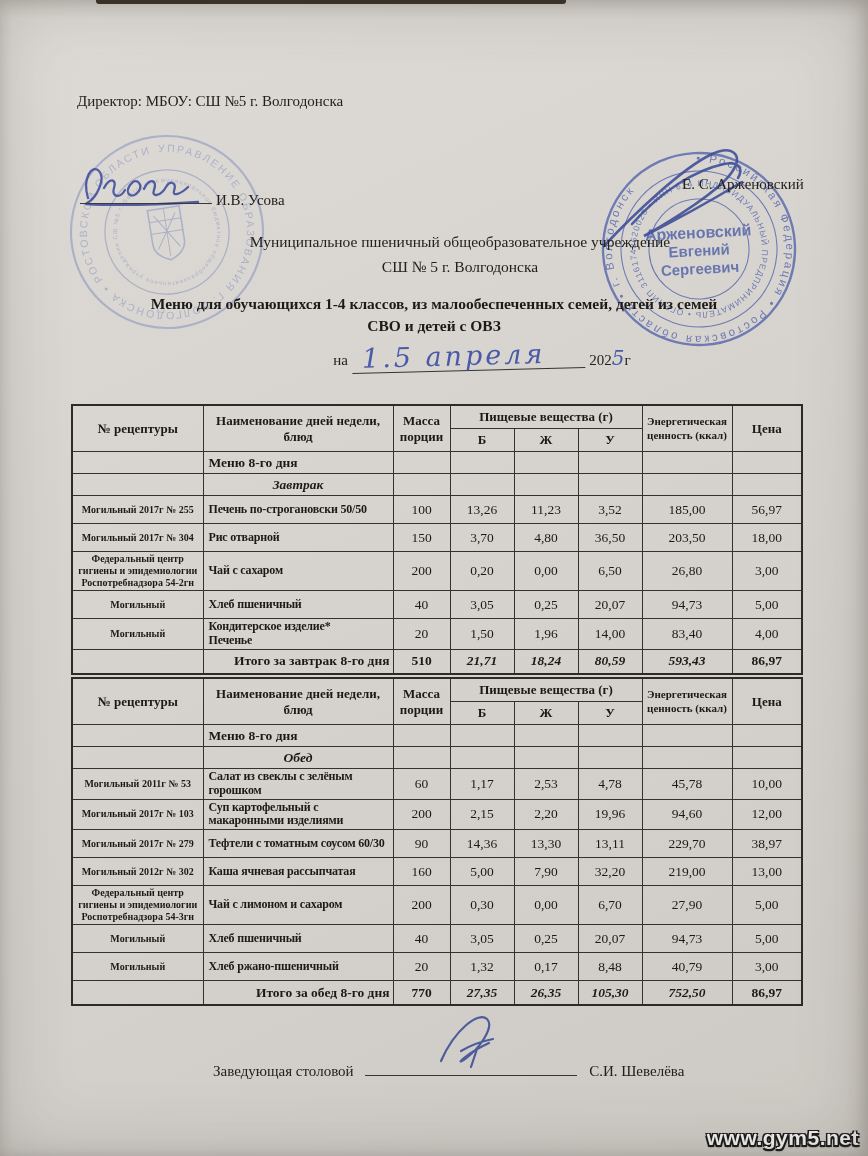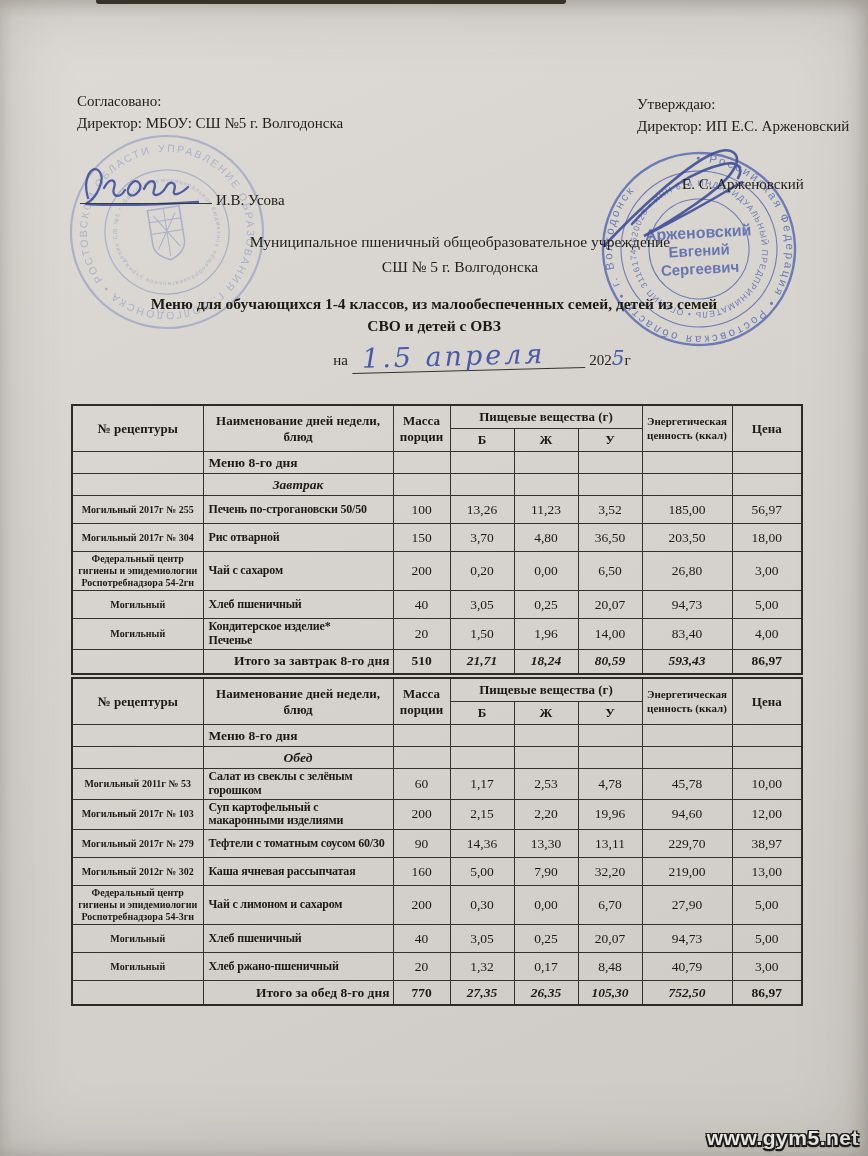--- a/index.html
+++ b/index.html
@@ -75,26 +75,21 @@
     text-shadow:-1.5px -1.5px 0 #1a1a1a,1.5px -1.5px 0 #1a1a1a,-1.5px 1.5px 0 #1a1a1a,1.5px 1.5px 0 #1a1a1a,0 2px 2px #1a1a1a;margin-top:15px;}
 </style>
 </head>
 <body>
 
 <div class="photo">
   <div class="top-strip"></div>
   <div class="left-sliver"></div>
 
   <div class="approval approval-left">
-    <div>Согласовано:</div>
     <div>Директор: МБОУ: СШ №5 г. Волгодонска</div>
-  </div>
-  <div class="approval approval-right">
-    <div>Утверждаю:</div>
-    <div>Директор: ИП Е.С. Арженовский</div>
   </div>
 
   <svg class="stamp stamp-left" width="206" height="212" viewBox="0 0 206 212">
     <g fill="none" stroke="#6c7cb8">
       <circle cx="103" cy="106" r="96" stroke-width="2.2"></circle>
       <circle cx="103" cy="106" r="62" stroke-width="1.3"></circle>
       <path id="lst-outer" d="M103,26 A80,80 0 1 1 103,186 A80,80 0 1 1 103,26" stroke="none"></path>
       <path id="lst-inner" d="M103,56 A50,50 0 1 1 103,156 A50,50 0 1 1 103,56" stroke="none"></path>
       <path d="M87,82 h32 v34 q0,12 -16,18 q-16,-6 -16,-18 Z" stroke-width="1.6"></path>
       <path d="M87,94 h32 M87,106 h32 M103,82 v48 M92,88 l22,34 M114,88 l-22,34" stroke-width="1"></path>
@@ -391,16 +386,25 @@
           <td class="total-num">770</td>
           <td class="total-num total-ital">27,35</td>
           <td class="total-num total-ital">26,35</td>
           <td class="total-num total-ital">105,30</td>
           <td class="total-num total-ital">752,50</td>
           <td class="total-num">86,97</td>
         </tr>
       </tbody>
     </table>
 
+  <div class="footer">
+    <span>Заведующая столовой</span>
+    <span class="footer-line">
+      <svg class="footer-scribble" width="90" height="66" viewBox="0 0 90 66">
+        <path d="M14,52 C28,20 52,2 60,10 C68,18 52,40 38,50 C26,58 40,44 62,34 M34,42 C44,36 56,32 66,30 M44,58 C46,52 48,46 50,40" stroke="#3f4f97" stroke-width="2.2" fill="none" stroke-linecap="round" opacity=".9"></path>
+      </svg>
+    </span>
+    <span>С.И. Шевелёва</span>
+  </div>
 
   <div class="watermark">www.gym5.net</div>
   <div class="vignette"></div>
 </div>
 
 </body></html>

